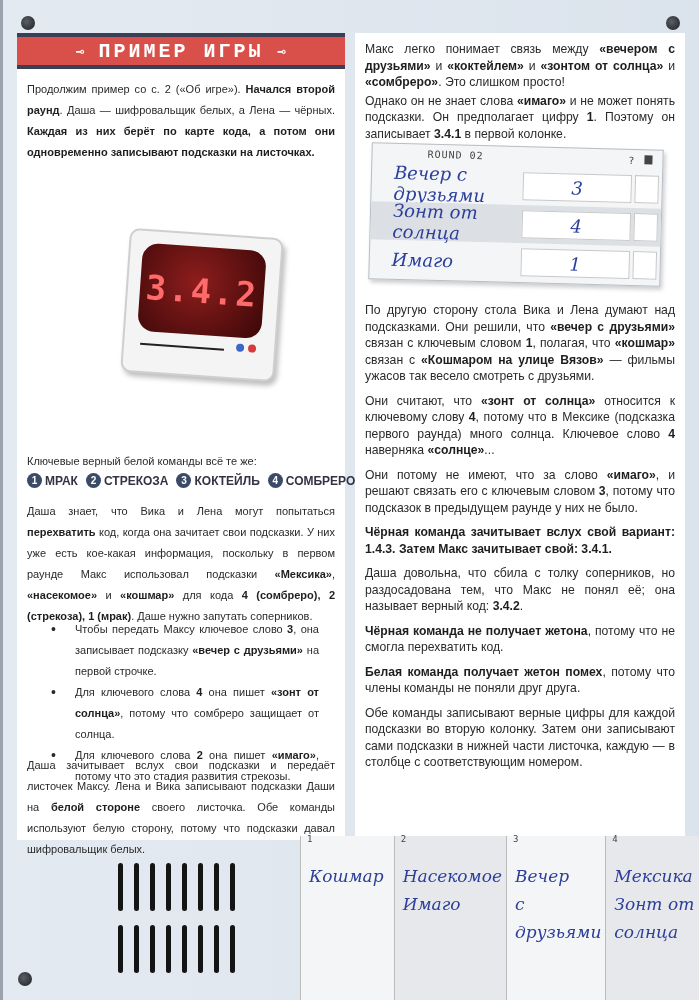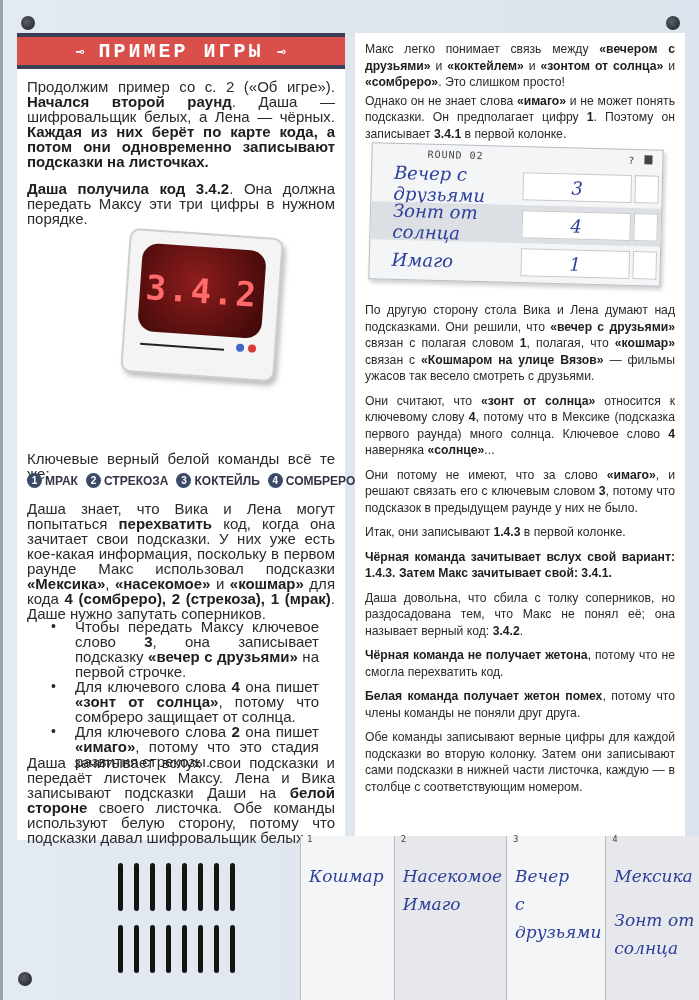--- a/index.html
+++ b/index.html
@@ -6,21 +6,21 @@
   body{width:699px;height:1000px;background:#dfe6ee;position:relative;overflow:hidden;font-family:"Liberation Sans",sans-serif;color:#2a2a2a;}
   .bg{position:absolute;left:0;top:0;width:699px;height:1000px;background:linear-gradient(90deg,#e4eaf1,#dbe3ec);}
   .edge{position:absolute;left:0;top:0;width:3px;height:1000px;background:#9aa3ad;}
   .screw{position:absolute;width:14px;height:14px;border-radius:50%;background:radial-gradient(circle at 40% 40%,#5a5f66,#1c1e22);}
   .panel{position:absolute;background:#fff;box-sizing:border-box;}
   .left{left:17px;top:33px;width:328px;height:807px;}
   .right{left:355px;top:33px;width:330px;height:860px;padding:8px 10px 0 10px;}
   .banner{position:absolute;left:0;top:0;width:328px;height:36px;background:#d9504a;border-top:4px solid #3a3f55;border-bottom:4px solid #3a3f55;box-sizing:border-box;display:flex;align-items:center;justify-content:center;gap:14px;}
   .banner .title{color:#fff;font-family:Liberation Mono, monospace;font-weight:bold;font-size:20px;letter-spacing:3px;}
   .key{color:#fff;font-size:14px;font-family:"DejaVu Sans Mono",monospace;font-weight:bold;}
-  .ltext{position:absolute;left:10px;width:308px;font-size:15px;line-height:15px;text-align:justify;}
+  .ltext{position:absolute;left:10px;width:308px;font-size:11px;line-height:21px;text-align:justify;}
   p{margin:0;}
   b{font-weight:bold;color:#1e1e1e;}
   .monitor{position:absolute;left:108px;top:200px;width:150px;height:140px;transform:rotate(4deg);background:#f4f4f4;border:2px solid #cfcfcf;border-radius:10px;box-shadow:3px 4px 5px rgba(0,0,0,0.25);}
   .screen{position:absolute;left:12px;top:12px;width:124px;height:88px;background:radial-gradient(circle at 45% 40%,#8e1d1d,#3a0707);border-radius:16px;display:flex;align-items:center;justify-content:center;}
   .screen span{color:#ff6a6a;font-family:"DejaVu Sans Mono",monospace;font-weight:bold;font-size:34px;letter-spacing:2px;}
   .slot{position:absolute;left:16px;top:112px;width:84px;height:2px;background:#222;}
   .btn-blue{position:absolute;left:112px;top:106px;width:8px;height:8px;border-radius:50%;background:#3e66c8;}
   .btn-red{position:absolute;left:124px;top:106px;width:8px;height:8px;border-radius:50%;background:#d83a3a;}
   .kw{position:absolute;left:10px;top:440px;display:flex;gap:8px;font-size:12px;font-weight:bold;color:#334;}
   .kw .item{display:flex;align-items:center;gap:3px;}
@@ -60,23 +60,20 @@
 
 <div class="panel left">
   <div class="banner">
     <span class="key">⊸</span>
     <span class="title">ПРИМЕР ИГРЫ</span>
     <span class="key">⊸</span>
   </div>
 
   <div class="ltext" style="top:46px">
     <p><span>Продолжим пример со с. 2 («Об игре»). </span><b>Начался второй раунд</b><span>. Даша — шифровальщик белых, а Лена — чёрных. </span><b>Каждая из них берёт по карте кода, а потом они одновременно записывают подсказки на листочках.</b></p>
-  </div>
-  <div class="ltext" style="top:148px">
-    <p><b>Даша получила код 3.4.2</b><span>. Она должна передать Максу эти три цифры в нужном порядке.</span></p>
   </div>
 
   <div class="monitor">
     <div class="screen">
         <span>3.4.2</span>
       </div>
     <div class="slot"></div>
     <div class="btn-blue"></div>
     <div class="btn-red"></div>
   </div>
@@ -134,24 +131,23 @@
     <div></div>
     <div></div>
     <div></div>
     <div></div>
 </div>
 
 <div class="panel right rtext">
   <p style="margin-bottom:2px"><span>Макс легко понимает связь между </span><b>«вечером с друзьями»</b><span> и </span><b>«коктейлем»</b><span> и </span><b>«зонтом от солнца»</b><span> и </span><b>«сомбреро»</b><span>. Это слишком просто!</span></p>
   <p><span>Однако он не знает слова </span><b>«имаго»</b><span> и не может понять подсказки. Он предполагает цифру </span><b>1</b><span>. Поэтому он записывает </span><b>3.4.1</b><span> в первой колонке.</span></p>
   <div style="height:152px"></div>
-  <p><span>По другую сторону стола Вика и Лена думают над подсказками. Они решили, что </span><b>«вечер с друзьями»</b><span> связан с полагая словом </span><b>1</b><span>, полагая, что </span><b>«кошмар»</b><span> связан с </span><b>«Кошмаром на улице Вязов»</b><span> — фильмы ужасов так весело смотреть с друзьями.</span></p>
+  <p><span>По другую сторону стола Вика и Лена думают над подсказками. Они решили, что </span><b>«вечер с друзьями»</b><span> связан с ключевым словом </span><b>1</b><span>, полагая, что </span><b>«кошмар»</b><span> связан с </span><b>«Кошмаром на улице Вязов»</b><span> — фильмы ужасов так весело смотреть с друзьями.</span></p>
   <p><span>Они считают, что </span><b>«зонт от солнца»</b><span> относится к ключевому слову </span><b>4</b><span>, потому что в Мексике (подсказка первого раунда) много солнца. Ключевое слово </span><b>4</b><span> наверняка </span><b>«солнце»</b><span>...</span></p>
   <p><span>Они потому не имеют, что за слово </span><b>«имаго»</b><span>, и решают связать его с ключевым словом </span><b>3</b><span>, потому что подсказок в предыдущем раунде у них не было.</span></p>
-  <p><span>Итак, они записывают </span><b>1.4.3</b><span> в первой колонке.</span></p>
   <p><b>Чёрная команда зачитывает вслух свой вариант: 1.4.3. Затем Макс зачитывает свой: 3.4.1.</b></p>
   <p><span>Даша довольна, что сбила с толку соперников, но раздосадована тем, что Макс не понял её; она называет верный код: </span><b>3.4.2</b><span>.</span></p>
   <p><b>Чёрная команда не получает жетона</b><span>, потому что не смогла перехватить код.</span></p>
   <p><b>Белая команда получает жетон помех</b><span>, потому что члены команды не поняли друг друга.</span></p>
   <p>Обе команды записывают верные цифры для каждой подсказки во вторую колонку. Затем они записывают сами подсказки в нижней части листочка, каждую — в столбце с соответствующим номером.</p>
 </div>
 
 <div class="sheet">
   <div class="hdr">
     <span class="round">ROUND 02</span>
@@ -186,16 +182,16 @@
     <span class="hand" style="margin-top:0">Имаго</span>
   </div>
   <div class="note">
     <span class="tab">3</span>
     <span class="hand">Вечер</span>
     <span class="hand" style="margin-top:0">с друзьями</span>
   </div>
   <div class="note">
     <span class="tab">4</span>
     <span class="hand">Мексика</span>
-    <span class="hand" style="margin-top:16px">Зонт от</span>
+    <span class="hand" style="margin-top:0">Зонт от</span>
     <span class="hand" style="margin-top:0">солнца</span>
   </div>
 </div>
 
 </body></html>

